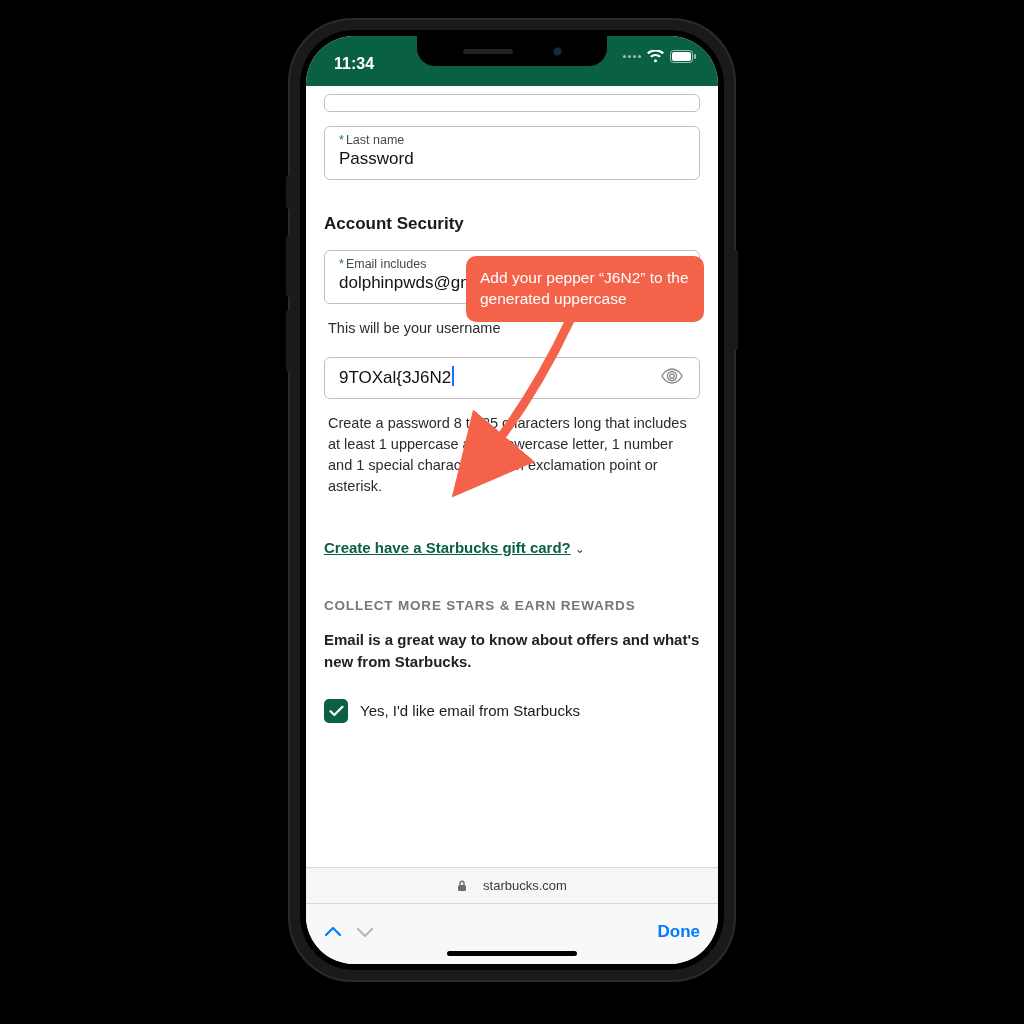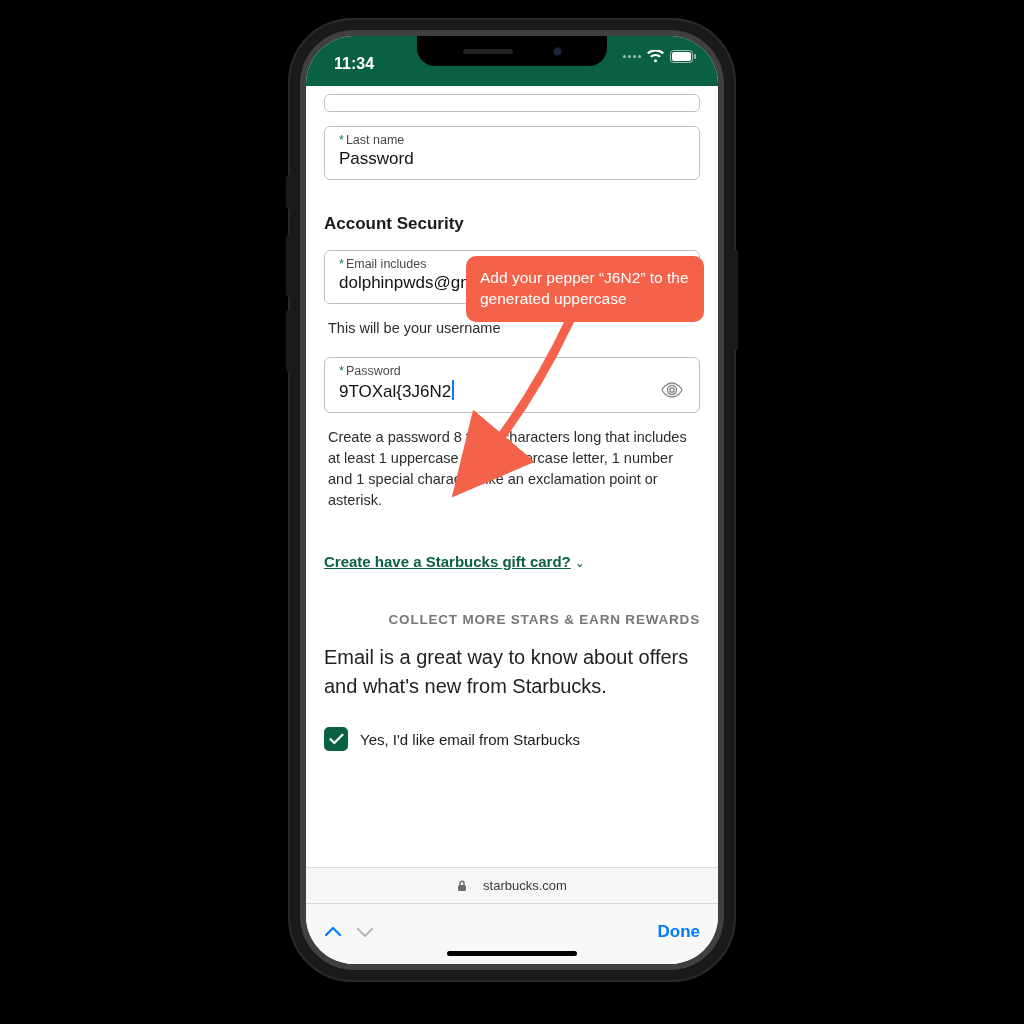--- a/index.html
+++ b/index.html
@@ -15,21 +15,21 @@
     position: absolute;
     left: 290px; top: 20px;
     width: 444px; height: 960px;
     background: #1a1a1a;
     border-radius: 62px;
     box-shadow: 0 0 0 2px #2a2a2a;
   }
   .phone-inner {
     position: absolute;
     left: 10px; top: 10px; right: 10px; bottom: 10px;
-    background: #404040;
+    background: #000000;
     border-radius: 54px;
     overflow: hidden;
   }
   .side-btn {
     position: absolute;
     background: #1a1a1a;
     border-radius: 3px;
   }
   .sb1 { left: -4px; top: 155px; width: 5px; height: 34px; }
   .sb2 { left: -4px; top: 215px; width: 5px; height: 62px; }
@@ -131,27 +131,27 @@
     text-decoration: underline;
   }
   .chev { display:inline-block; margin-left:4px; font-size:12px; color:#0a6042; }
 
   .rewards-head {
     margin-top: 42px;
     letter-spacing: .06em;
     font-weight: 700;
     font-size: 13.5px;
     color: #777;
-    text-align: right;
   }
   .rewards-desc {
     margin-top: 16px;
-    font-size: 20px;
+    font-size: 15px;
     line-height: 1.45;
     color: #222;
+    font-weight: bold;
   }
   .checkbox-row {
     margin-top: 26px;
     display: flex; align-items: center; gap: 12px;
     font-size: 15px;
   }
   .checkbox {
     width: 24px; height: 24px;
     background: #0a6042;
     border-radius: 5px;
@@ -256,21 +256,20 @@
         <div class="section-title">Account Security</div>
 
         <div class="field-wrap">
           <div class="floating-label"><span class="star">*</span><span>Email includes</span></div>
           <div class="field-value">dolphinpwds@gmail.com</div>
         </div>
 
         <div class="hint">This will be your username</div>
 
         <div class="field-wrap" style="margin-top:18px;">
-          <div class="floating-label"><span class="star">*</span><span>Password</span></div>
           <div class="pw-wrap">
             <div class="field-value"><span>9TOXal{3J6N2</span><span class="cursor"></span></div>
             <span class="eye-icon">
               <svg width="22" height="16" viewBox="0 0 22 16">
                   <path d="M11 1C5.5 1 1.7 6.1 1 8c.7 1.9 4.5 7 10 7s9.3-5.1 10-7c-.7-1.9-4.5-7-10-7Zm0 11.5A4.5 4.5 0 1 1 11 3.5a4.5 4.5 0 0 1 0 9Z" fill="none" stroke="#888" stroke-width="1.3"></path>
                   <circle cx="11" cy="8" r="2.2" fill="none" stroke="#888" stroke-width="1.3"></circle>
                 </svg>
             </span>
           </div>
         </div>

